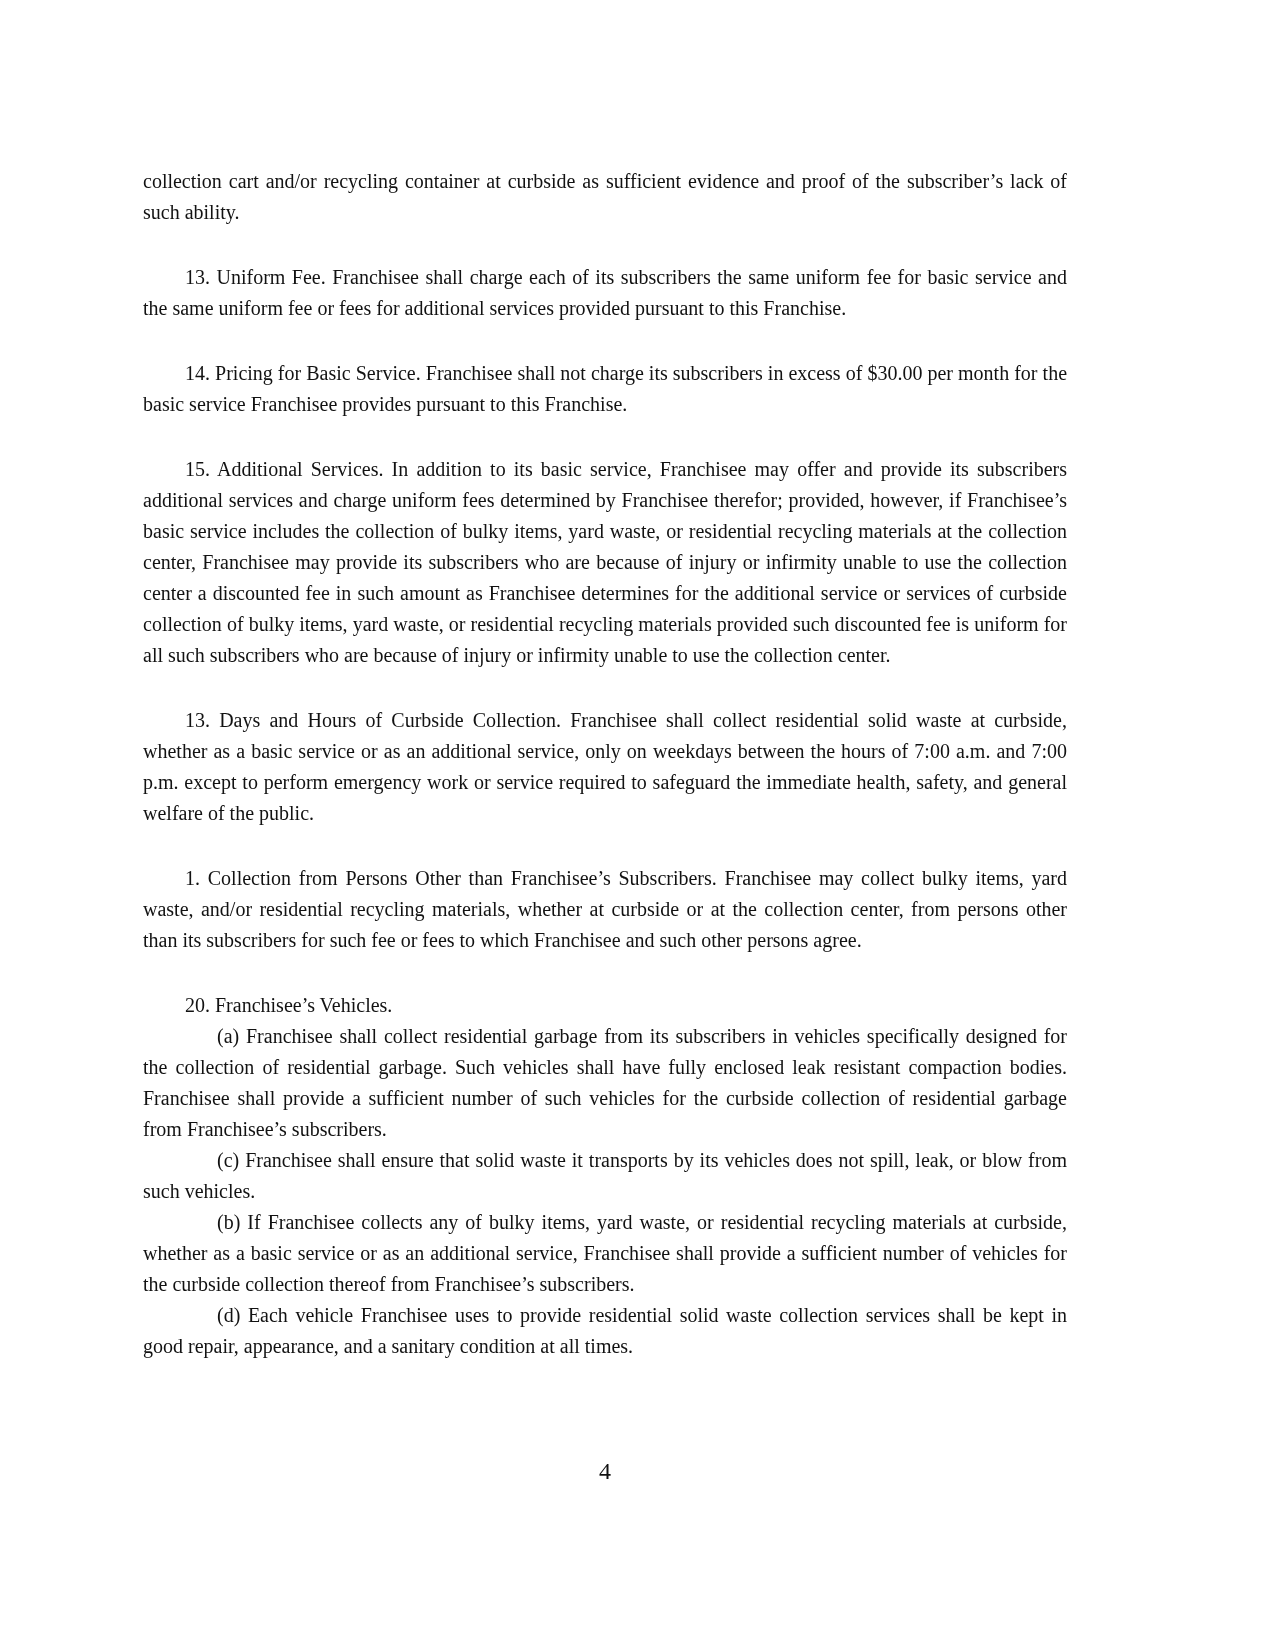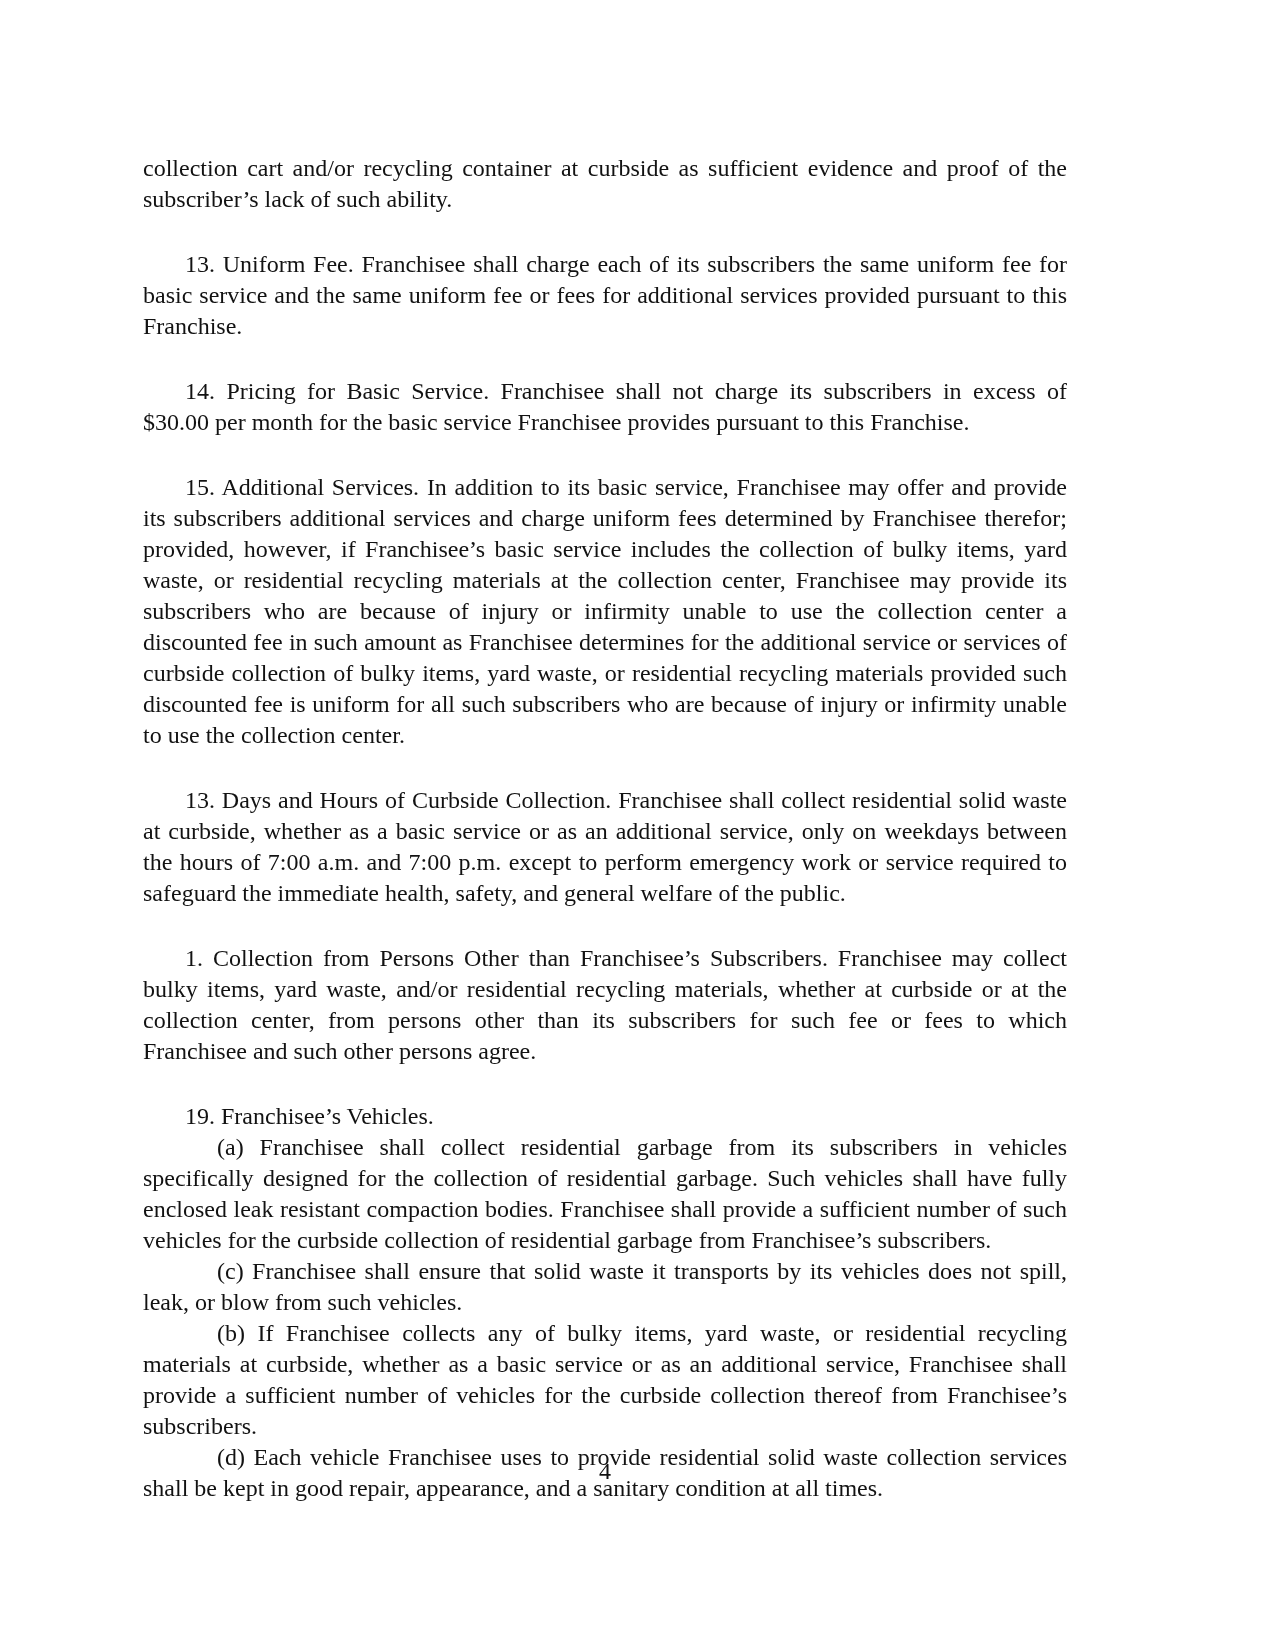--- a/index.html
+++ b/index.html
@@ -11,24 +11,24 @@
     position: relative;
     width: 1275px;
     height: 1651px;
     background: #ffffff;
     font-family: "Liberation Serif", "DejaVu Serif", serif;
     color: #121212;
     overflow: hidden;
   }
   .content {
     position: absolute;
-    top: 153px;
+    top: 166px;
     left: 143px;
     width: 924px;
-    font-size: 24px;
+    font-size: 20px;
     line-height: 31px;
   }
   .content p {
     margin: 0 0 34px 0;
     text-align: justify;
   }
   .content p.subpara {
     margin-bottom: 0;
     text-indent: 74px;
   }
@@ -62,21 +62,21 @@
     <p><strong>13. Uniform Fee.</strong> <span>Franchisee shall charge each of its subscribers the same uniform fee for basic service and the same uniform fee or fees for additional services provided pursuant to this Franchise.</span></p>
 
     <p><strong>14. Pricing for Basic Service.</strong> <span>Franchisee shall not charge its subscribers in excess of $30.00 per month for the basic service Franchisee provides pursuant to this Franchise.</span></p>
 
     <p><strong>15. Additional Services.</strong> <span>In addition to its basic service, Franchisee may offer and provide its subscribers additional services and charge uniform fees determined by Franchisee therefor; provided, however, if Franchisee’s basic service includes the collection of bulky items, yard waste, or residential recycling materials at the collection center, Franchisee may provide its subscribers who are because of injury or infirmity unable to use the collection center a discounted fee in such amount as Franchisee determines for the additional service or services of curbside collection of bulky items, yard waste, or residential recycling materials provided such discounted fee is uniform for all such subscribers who are because of injury or infirmity unable to use the collection center.</span></p>
 
     <p><strong>13. Days and Hours of Curbside Collection.</strong> <span>Franchisee shall collect residential solid waste at curbside, whether as a basic service or as an additional service, only on weekdays between the hours of 7:00 a.m. and 7:00 p.m. except to perform emergency work or service required to safeguard the immediate health, safety, and general welfare of the public.</span></p>
 
     <p><strong>1. Collection from Persons Other than Franchisee’s Subscribers.</strong> <span>Franchisee may collect bulky items, yard waste, and/or residential recycling materials, whether at curbside or at the collection center, from persons other than its subscribers for such fee or fees to which Franchisee and such other persons agree.</span></p>
 
-    <p class="heading-only"><strong>19. Franchisee’s Vehicles.</strong></p>
+    <p class="heading-only"><strong>20. Franchisee’s Vehicles.</strong></p>
     <p class="subpara">(a) Franchisee shall collect residential garbage from its subscribers in vehicles specifically designed for the collection of residential garbage. Such vehicles shall have fully enclosed leak resistant compaction bodies. Franchisee shall provide a sufficient number of such vehicles for the curbside collection of residential garbage from Franchisee’s subscribers.</p>
     <p class="subpara">(c) Franchisee shall ensure that solid waste it transports by its vehicles does not spill, leak, or blow from such vehicles.</p>
     <p class="subpara">(b) If Franchisee collects any of bulky items, yard waste, or residential recycling materials at curbside, whether as a basic service or as an additional service, Franchisee shall provide a sufficient number of vehicles for the curbside collection thereof from Franchisee’s subscribers.</p>
     <p class="subpara">(d) Each vehicle Franchisee uses to provide residential solid waste collection services shall be kept in good repair, appearance, and a sanitary condition at all times.</p>
 
   </div>
 
   <div class="page-footer">
     <span>4</span>
   </div>

